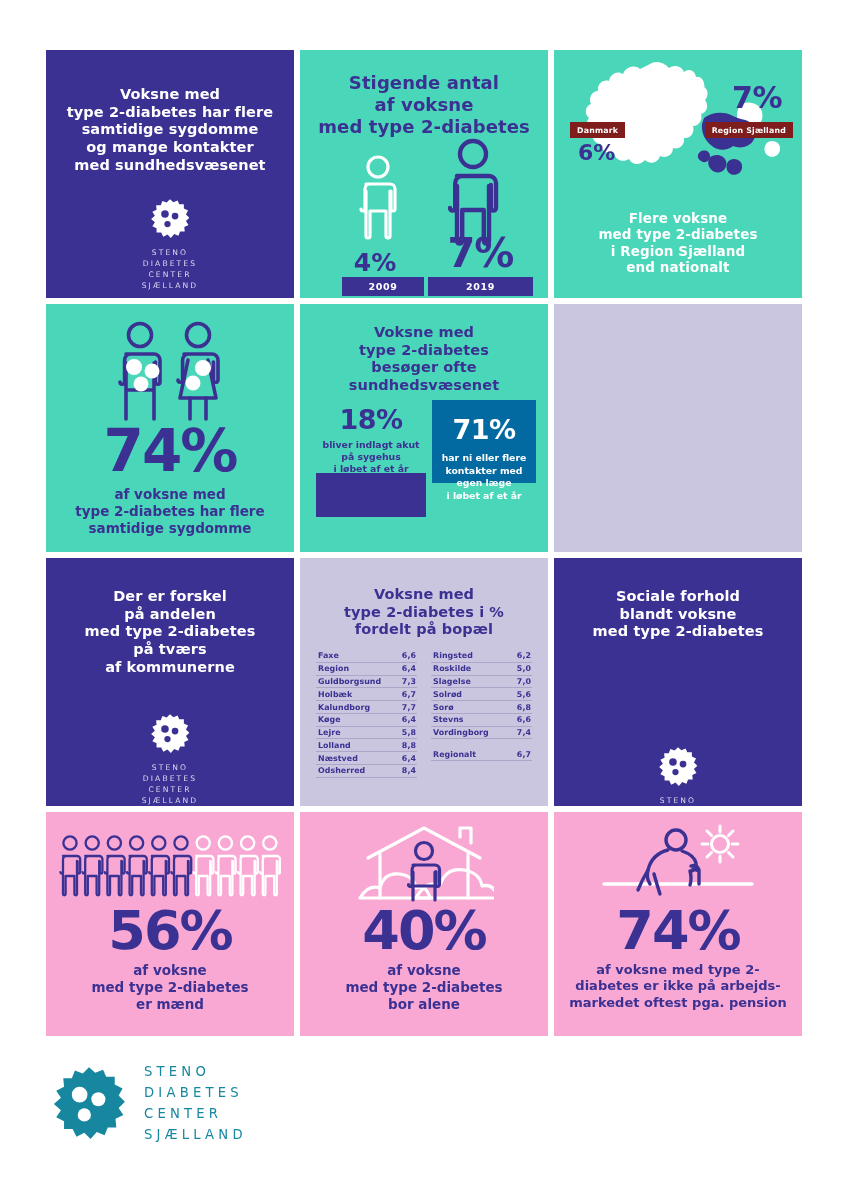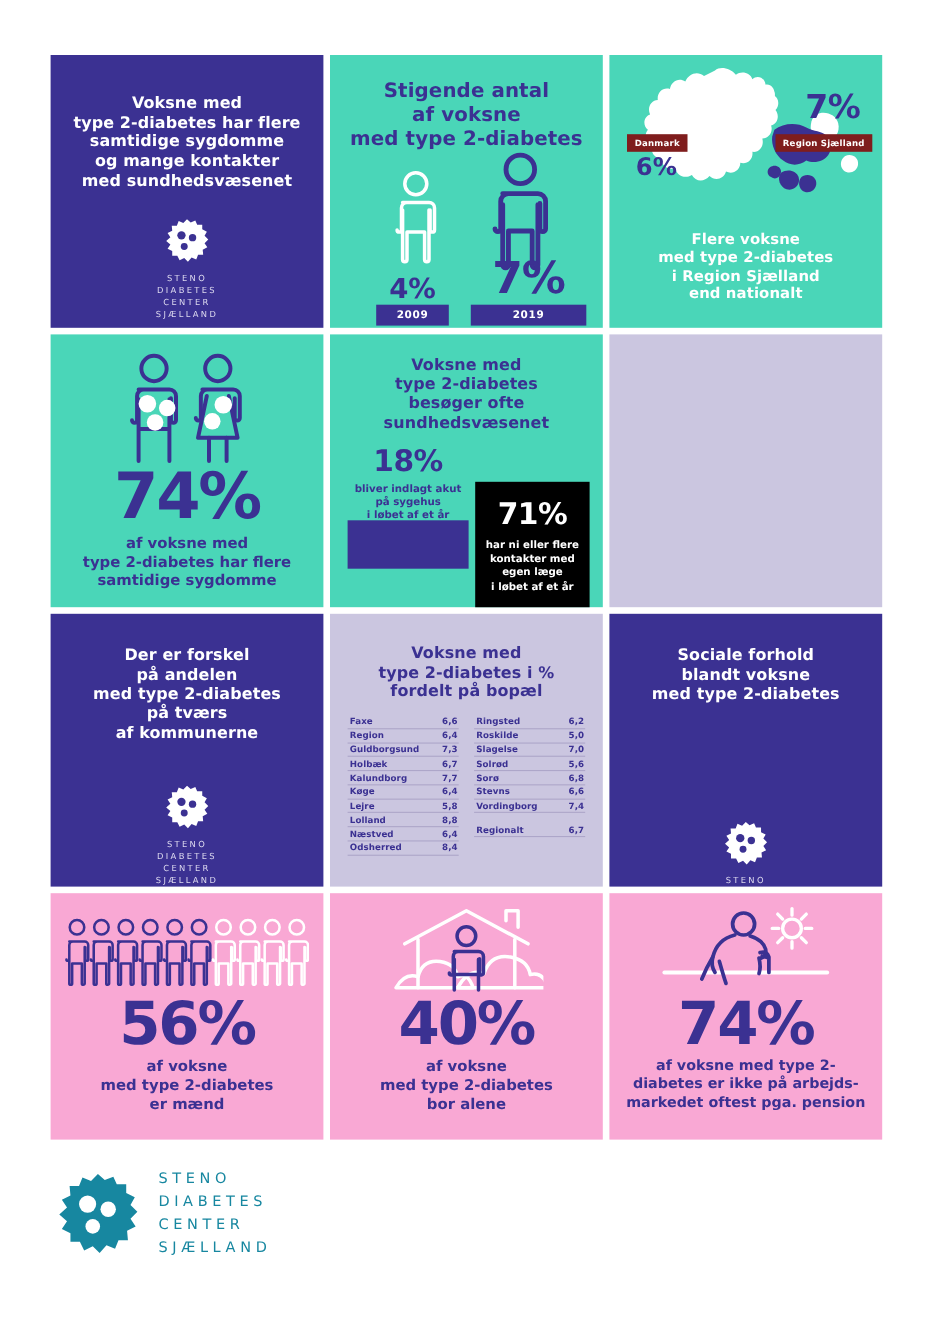--- a/index.html
+++ b/index.html
@@ -45,21 +45,21 @@
   #tile-stigende .hdr{top:22px;font-size:18px;}
   .fig-row{position:absolute;left:0;right:0;top:88px;height:110px;}
   .fig-small{position:absolute;left:55px;top:16px;}
   .fig-large{position:absolute;left:142px;top:0px;}
   .pct-s{position:absolute;left:40px;top:198px;width:70px;text-align:center;
          font-size:25px;font-weight:bold;color:#3b3192;}
   .pct-l{position:absolute;left:128px;top:180px;width:105px;text-align:center;
          font-size:40px;font-weight:bold;color:#3b3192;letter-spacing:-1px;}
   .yr{position:absolute;background:#3b3192;color:#fff;font-size:9.5px;
       font-weight:bold;text-align:center;letter-spacing:.6px;padding:4px 0;}
-  .yr-a{left:42px;top:227px;width:66px;}
+  .yr-a{left:42px;top:227px;width:82px;}
   .yr-b{left:128px;top:227px;width:105px;}
 
   
   #tile-map .map-wrap{position:absolute;left:0;top:6px;width:248px;height:150px;}
   .map-pct-big{position:absolute;right:20px;top:30px;font-size:30px;
      font-weight:bold;color:#3b3192;letter-spacing:-.5px;}
   .map-pct-small{position:absolute;left:24px;top:90px;font-size:22px;
      font-weight:bold;color:#3b3192;}
   .map-lbl{position:absolute;background:#7f1d1d;color:#fff;font-size:7.8px;
      font-weight:bold;text-align:center;padding:3.5px 7px;letter-spacing:.2px;}
@@ -75,21 +75,21 @@
      font-weight:bold;color:#3b3192;line-height:1.25;}
   #tile-74 .bignum{top:118px;font-size:58px;}
   #tile-74 .sub{top:182px;font-size:13.5px;}
 
   
   #tile-besoger .hdr{top:20px;font-size:14.5px;}
   .s18{position:absolute;left:16px;top:100px;width:110px;text-align:center;}
   .s18 .n{font-size:27px;font-weight:bold;color:#3b3192;letter-spacing:-.5px;}
   .s18 .c{font-size:9.3px;font-weight:bold;color:#3b3192;line-height:1.3;margin-top:4px;}
   .bar18{position:absolute;left:16px;top:169px;width:110px;height:44px;background:#3b3192;}
-  .box71{position:absolute;left:132px;top:96px;width:104px;height:152px;background:#000000;margin-top:38px;}
+  .box71{position:absolute;left:132px;top:96px;width:104px;height:83px;background:#0369a1;}
   .box71 .n{position:absolute;left:0;right:0;top:14px;text-align:center;
      font-size:27px;font-weight:bold;color:#fff;letter-spacing:-.5px;}
   .box71 .c{position:absolute;left:0;right:0;top:52px;text-align:center;
      font-size:9.3px;font-weight:bold;color:#fff;line-height:1.35;}
 
   
   #tile-kommuner .hdr{top:30px;font-size:14.5px;}
   #tile-sociale .hdr{top:30px;font-size:14.5px;}
 
   

